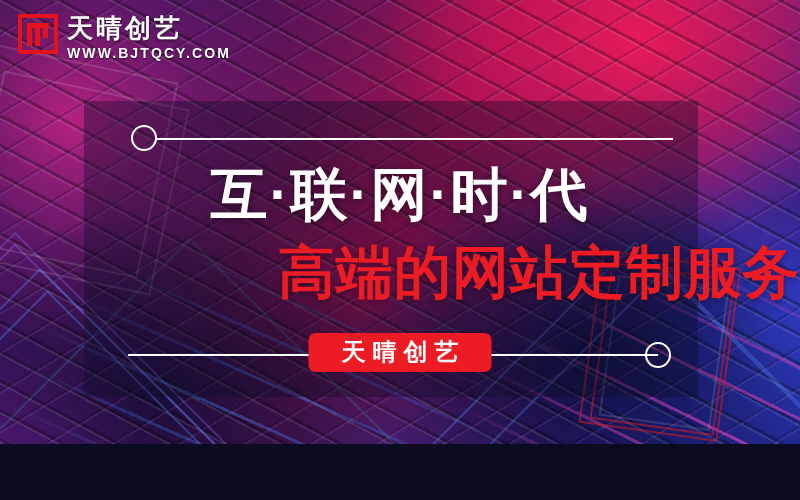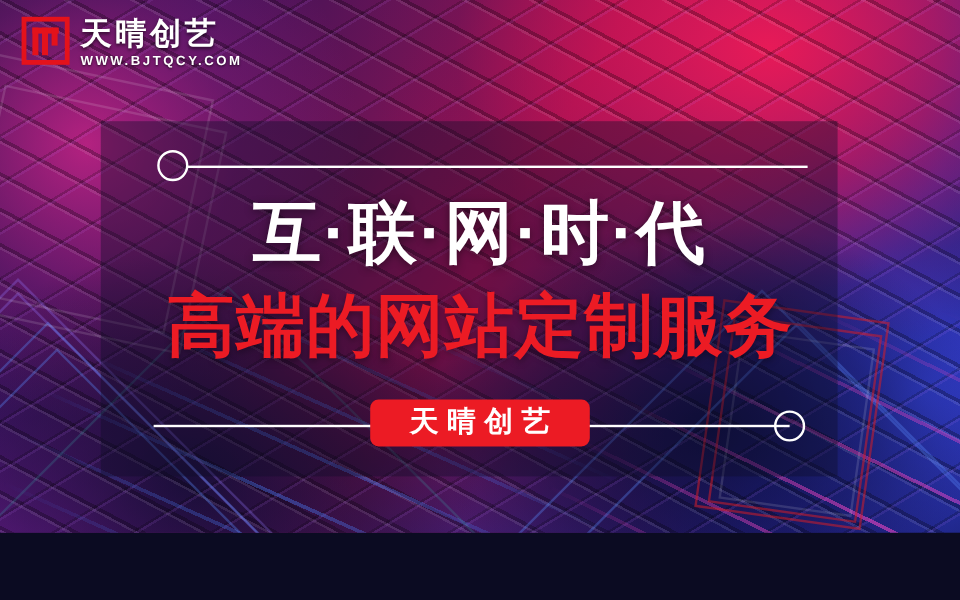--- a/index.html
+++ b/index.html
@@ -111,21 +111,21 @@
   .logo-mark .bar-m { position:absolute; left:17px; top:9px; width:5px; height:23px; background:#e4121b; }
   .logo-mark .bar-top { position:absolute; left:9px; top:9px; width:22px; height:5px; background:#e4121b; }
   .logo-mark .bar-r { position:absolute; left:25px; top:9px; width:5px; height:15px; background:#e4121b; }
   .logo-text { padding-top:1px; }
   .logo-cn {
     font-size:26px; font-weight:bold; color:#ffffff;
     letter-spacing:3px; line-height:1.05;
     text-shadow:0 1px 3px rgba(0,0,0,0.6);
   }
   .logo-url {
-    font-size:11px; font-weight:bold; color:#ffffff;
+    font-size:14px; font-weight:bold; color:#ffffff;
     letter-spacing:2.1px; margin-top:3px;
     text-shadow:0 1px 2px rgba(0,0,0,0.7);
   }
 
   
   .content { position:absolute; inset:0; z-index:30; }
 
   .rule-top {
     position:absolute; left:155px; top:138px; width:518px; height:2px;
     background:#ffffff;
@@ -137,21 +137,21 @@
 
   .title-main {
     position:absolute; left:0; top:166px; width:800px;
     text-align:center;
     font-size:57px; font-weight:bold; color:#ffffff;
     letter-spacing:2px; line-height:1.0;
     text-shadow:0 2px 7px rgba(0,0,0,0.45);
   }
   .title-sub {
     position:absolute; left:0; top:244px; width:800px;
-    text-align:center;
+    text-align:right;
     font-size:57px; font-weight:bold; color:#ec1b24;
     letter-spacing:1px; line-height:1.0;
     text-shadow:0 2px 6px rgba(0,0,0,0.35);
   }
 
   .rule-bot {
     position:absolute; left:128px; top:354px; width:530px; height:2px;
     background:#ffffff;
   }
   .dot-bot {

